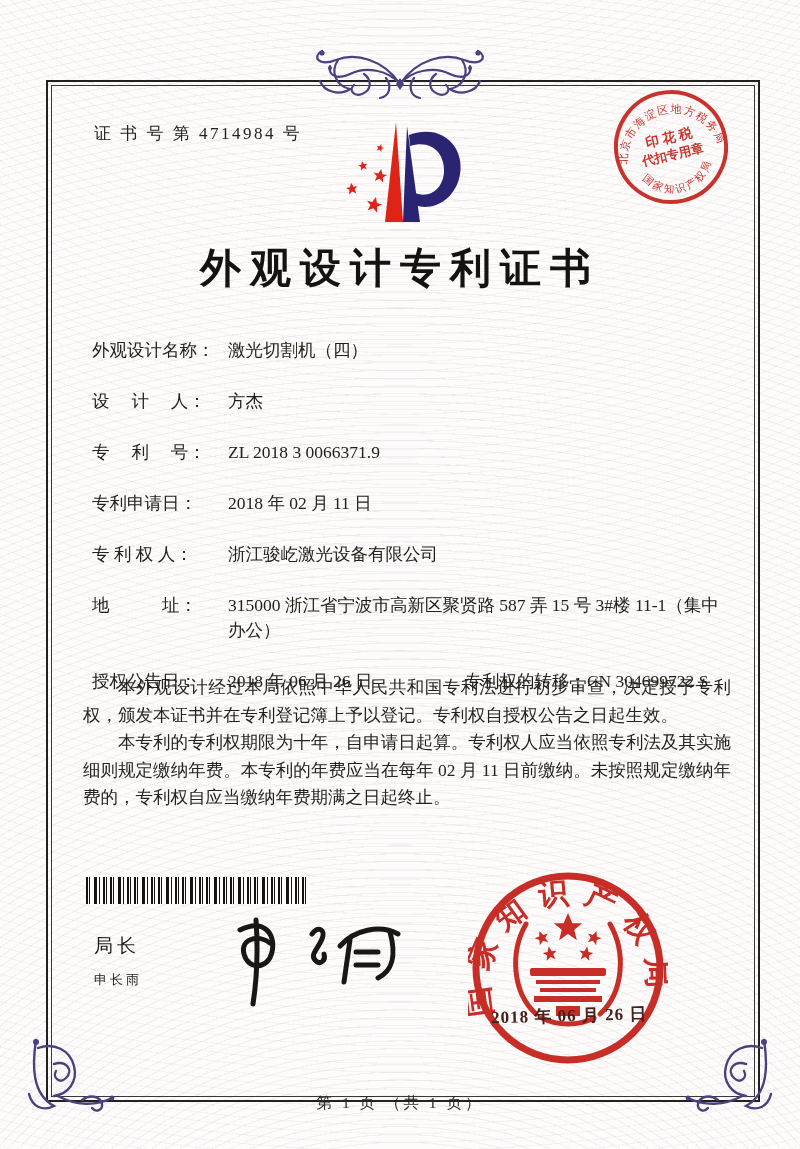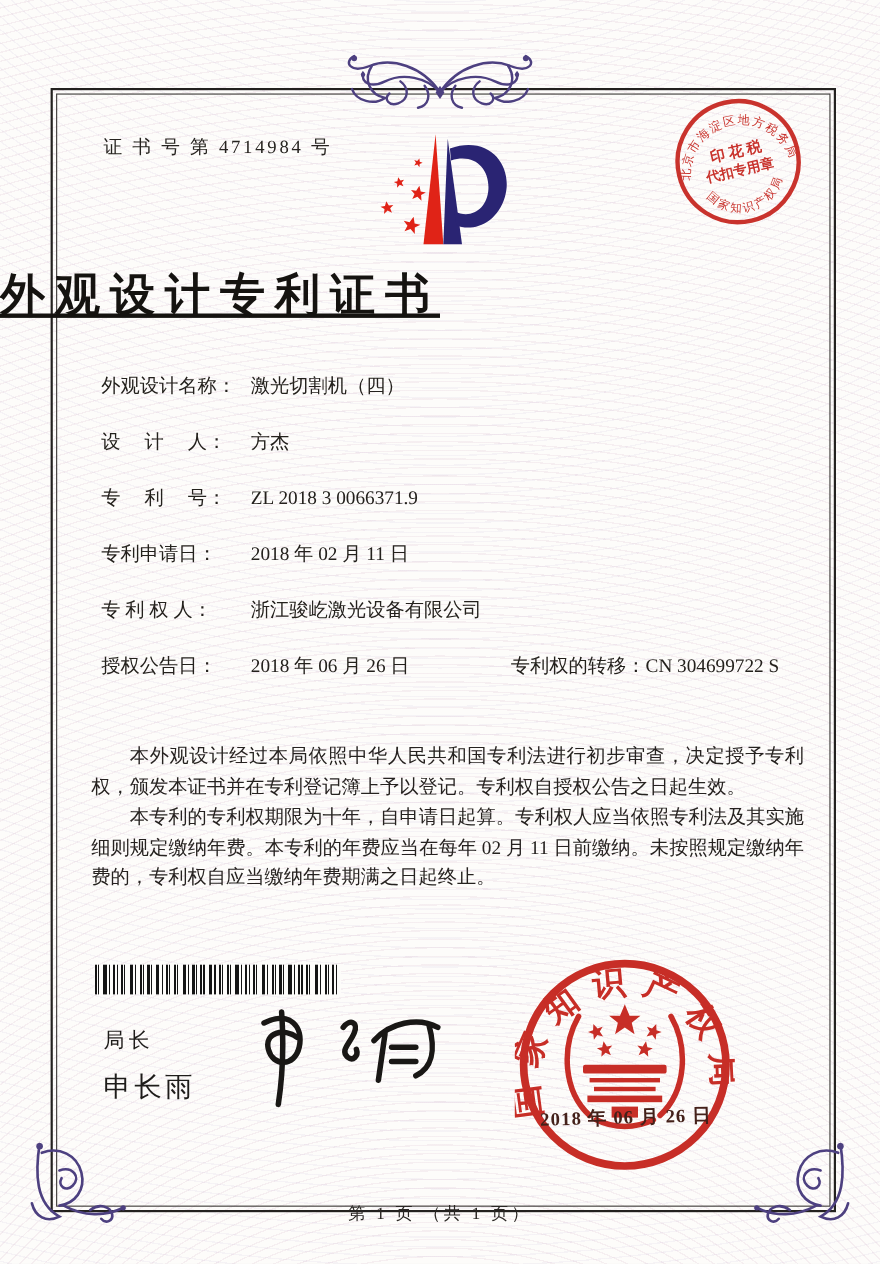--- a/index.html
+++ b/index.html
@@ -26,22 +26,22 @@
   }
   .frame::after{
     content:"";position:absolute;inset:3px;border:1px solid #3a3734;
   }
   .cert-no{
     position:absolute;left:94px;top:122px;
     font-size:17px;letter-spacing:2.5px;color:#26231f;
   }
   .title{
     position:absolute;left:0;right:0;top:241px;
-    font-size:41px;font-weight:700;
-    letter-spacing:9px;color:#151310;text-decoration:underline;
+    text-align:center;font-size:41px;font-weight:700;
+    letter-spacing:9px;color:#151310;
   }
   .logo{position:absolute;left:326px;top:110px;width:164px;height:126px;}
   .tax-stamp{
     position:absolute;left:610px;top:86px;width:122px;height:122px;
     transform:rotate(-13deg);opacity:.92;
   }
   .fields{position:absolute;left:92px;top:338px;width:644px;font-size:17.5px;}
   .frow{display:flex;margin-bottom:26px;line-height:25px;}
   .frow .lbl{flex:0 0 136px;white-space:pre;color:#24211d;}
   .frow .val{flex:1;color:#24211d;}
@@ -57,21 +57,21 @@
     position:absolute;left:86px;top:877px;width:224px;height:27px;
     background:repeating-linear-gradient(90deg,
       #141414 0 2px,#fdfcfa 2px 3px,
       #141414 3px 4px,#fdfcfa 4px 8px,
       #141414 8px 11px,#fdfcfa 11px 13px,
       #141414 13px 14px,#fdfcfa 14px 17px,
       #141414 17px 19px,#fdfcfa 19px 20px,
       #141414 20px 21px,#fdfcfa 21px 24px);
   }
   .sig-title{position:absolute;left:94px;top:933px;font-size:19px;letter-spacing:4px;}
-  .sig-name{position:absolute;left:94px;top:971px;font-size:25px;letter-spacing:3px;}
+  .sig-name{position:absolute;left:94px;top:971px;font-size:13px;letter-spacing:3px;}
   .signature{position:absolute;left:212px;top:908px;width:215px;height:105px;}
   .office-seal{position:absolute;left:468px;top:868px;width:200px;height:200px;opacity:.95;}
   .seal-date{
     position:absolute;left:491px;top:1004px;width:180px;
     font-size:17px;font-weight:700;color:#44211a;
     letter-spacing:1px;transform:rotate(-1.5deg);white-space:nowrap;
   }
   .footer{
     position:absolute;left:0;right:0;top:1093px;
     text-align:center;font-size:15.5px;letter-spacing:3px;color:#2a2724;
@@ -187,20 +187,24 @@
       <span class="lbl">专　 利 　号：</span>
       <span class="val">ZL 2018 3 0066371.9</span>
     </div>
     <div class="frow">
       <span class="lbl">专利申请日：</span>
       <span class="val">2018 年 02 月 11 日</span>
     </div>
     <div class="frow">
       <span class="lbl">专 利 权 人：</span>
       <span class="val">浙江骏屹激光设备有限公司</span>
+    </div>
+    <div class="frow">
+      <span class="lbl">地　　　址：</span>
+      <span class="val">315000 浙江省宁波市高新区聚贤路 587 弄 15 号 3#楼 11-1（集中办公）</span>
     </div>
     <div class="frow grant">
       <span class="lbl">授权公告日：</span>
       <span class="val" style="flex:0 0 auto;">2018 年 06 月 26 日</span>
       <span class="grant-right">
         <span class="lbl" style="flex:0 0 auto;">专利权的转移：</span>
         <span class="val">CN 304699722 S</span>
       </span>
     </div>
   </div>

